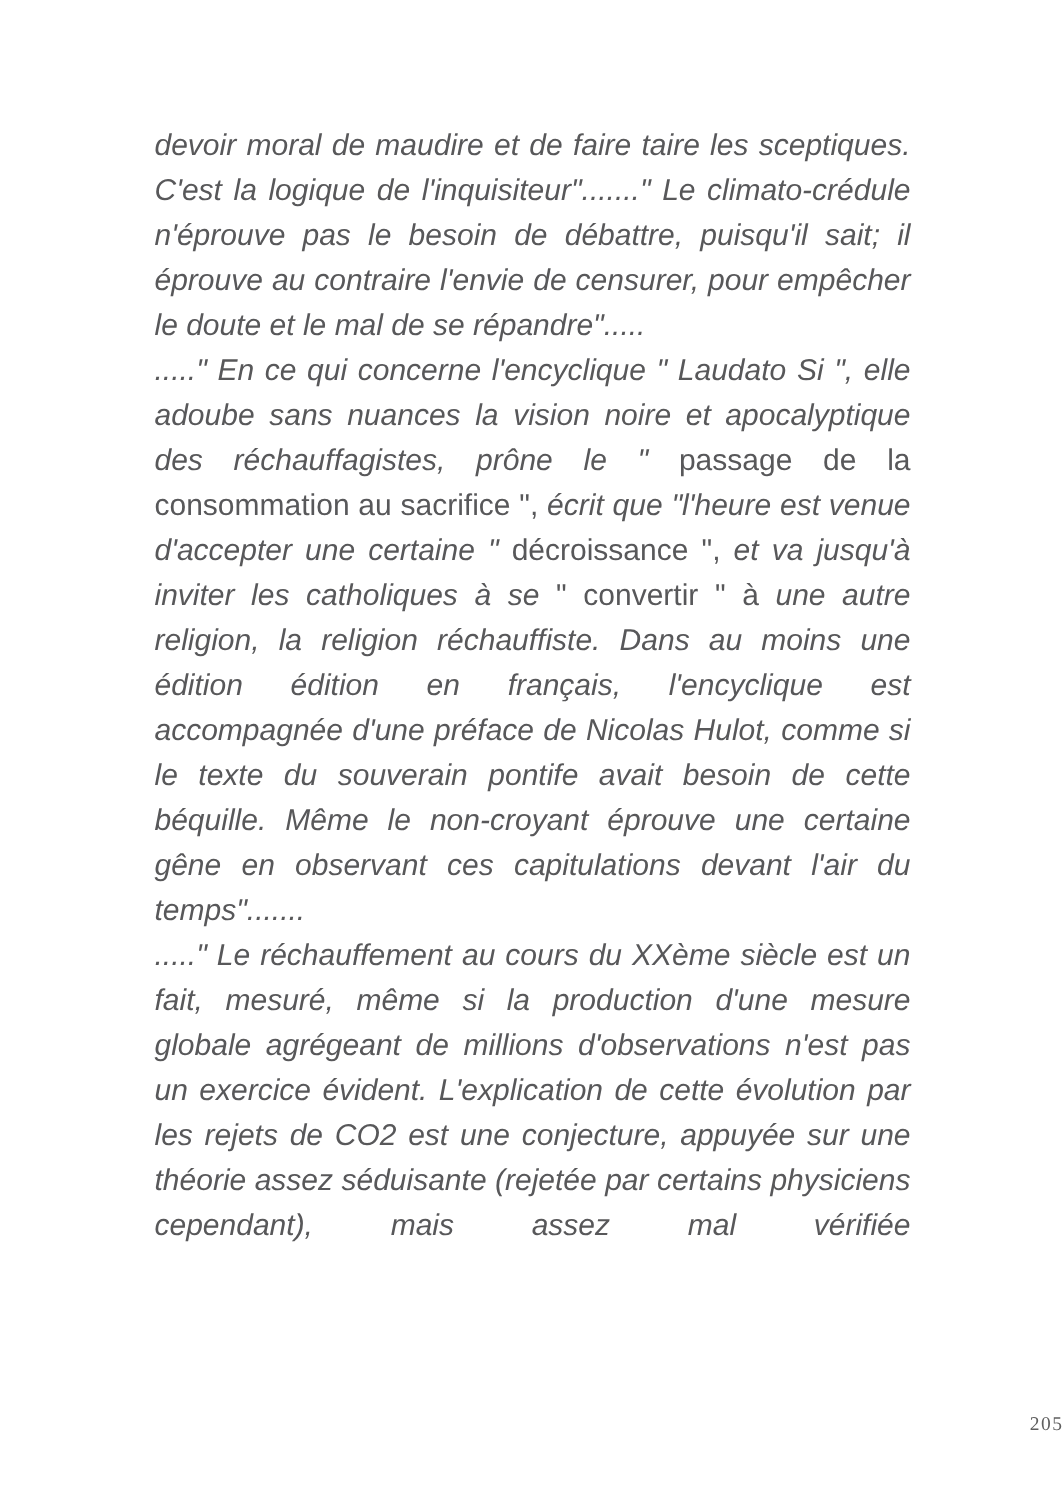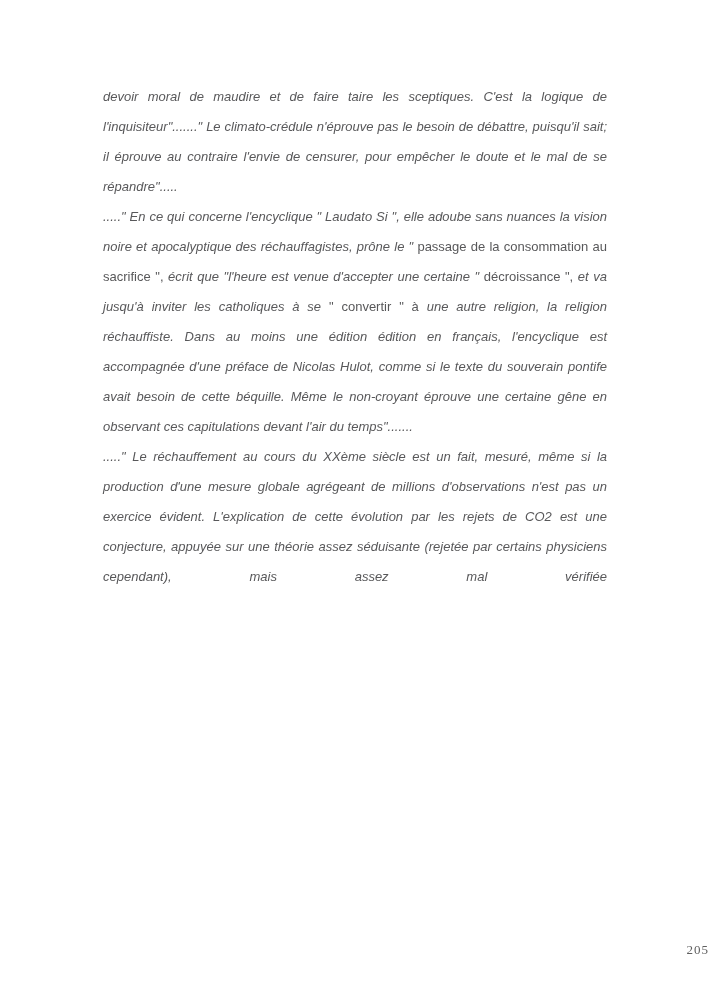--- a/index.html
+++ b/index.html
@@ -14,21 +14,21 @@
     background: #ffffff;
     overflow: hidden;
     font-family: "Liberation Sans", sans-serif;
   }
   .text-block {
     position: absolute;
     left: 103px;
     top: 82px;
     width: 504px;
     color: #58585a;
-    font-size: 13px;
+    font-size: 20px;
     line-height: 30px;
     text-align: justify;
   }
   .para {
     margin: 0;
     padding: 0;
     font-style: italic;
   }
   
   .para:last-child {

